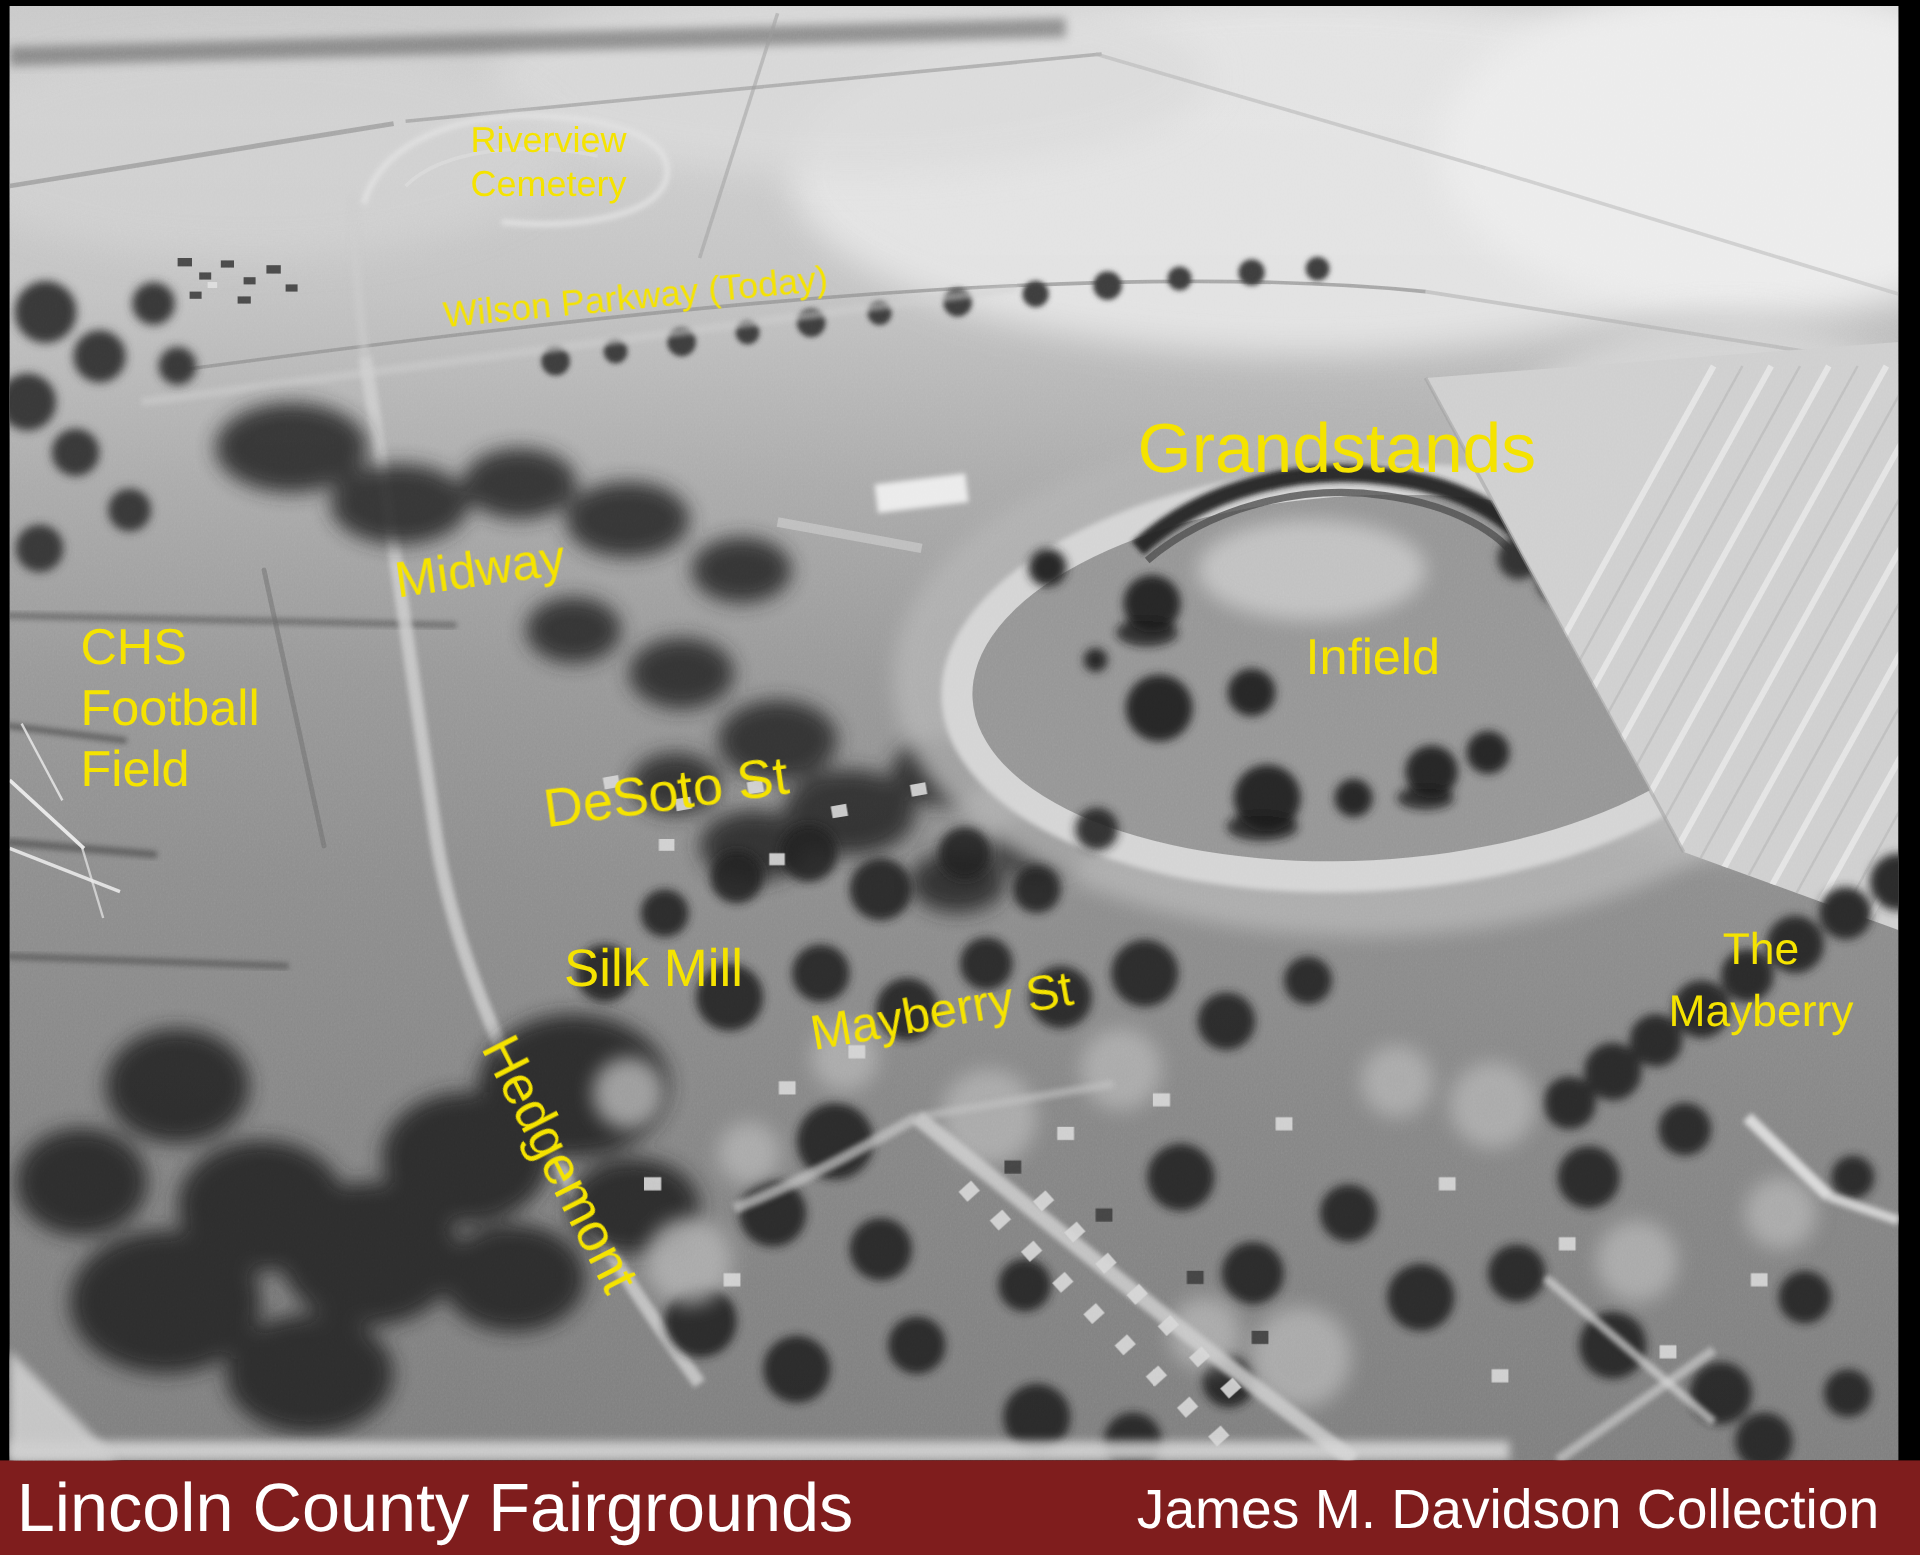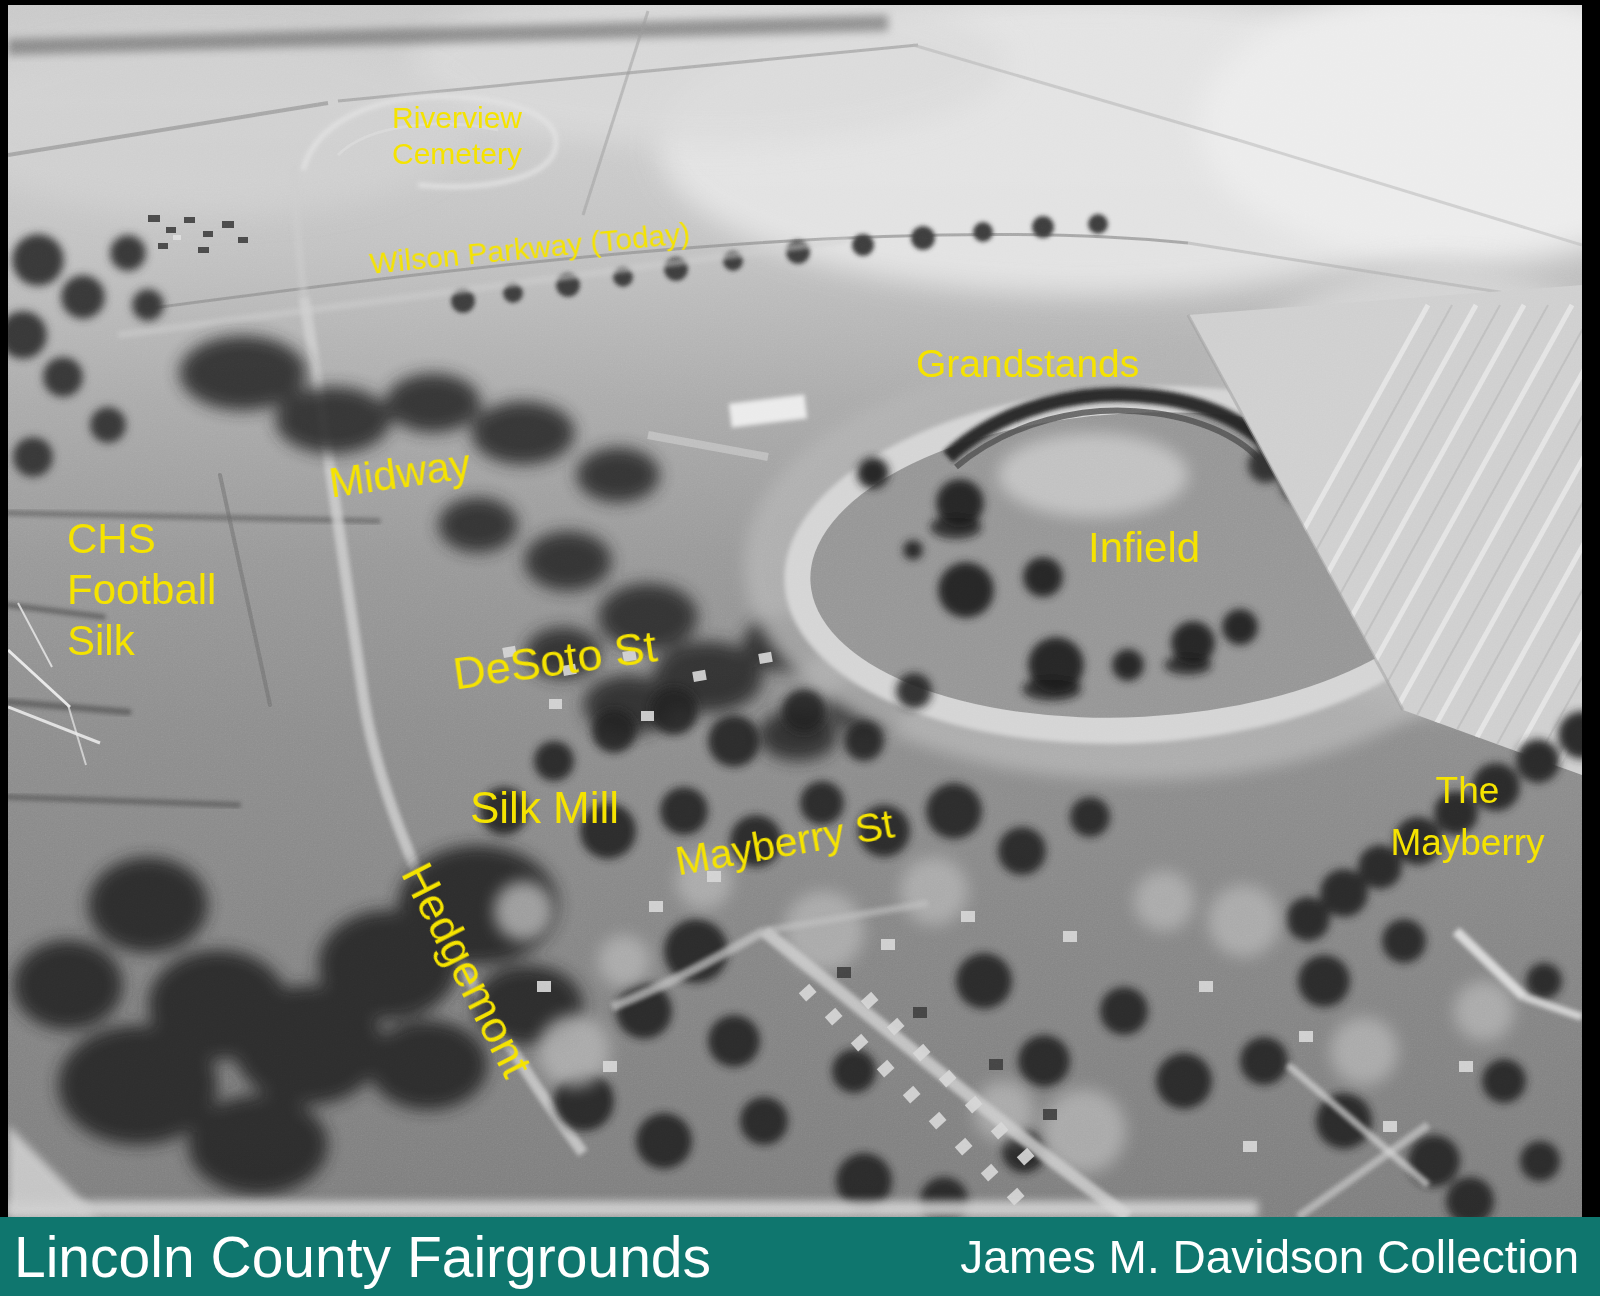--- a/index.html
+++ b/index.html
@@ -6,33 +6,33 @@
   body{width:1600px;height:1296px;overflow:hidden;font-family:"Liberation Sans",sans-serif;}
   .frame{position:relative;width:1600px;height:1296px;background:#000;}
   .photo{position:absolute;left:8px;top:5px;width:1574px;height:1212px;overflow:hidden;
          background:linear-gradient(180deg,#c9c9c9 0%,#cfcfcf 8%,#c2c2c2 20%,#aaaaaa 33%,
                     #989898 46%,#8d8d8d 60%,#858585 78%,#7e7e7e 100%);}
   .photo svg{position:absolute;left:0;top:0;}
   .grain{mix-blend-mode:overlay;}
   .label{position:absolute;color:var(--label-color,#f5e300);white-space:nowrap;line-height:1.12;}
   .lbl-riverview{left:384px;top:95px;font-size:30px;line-height:36px;}
   .lbl-wilson{left:360px;top:242px;font-size:30px;transform:rotate(-5.5deg);transform-origin:left top;}
-  .lbl-grandstands{left:908px;top:337px;font-size:39px;}
+  .lbl-grandstands{left:940px;top:337px;font-size:58px;}
   .lbl-midway{left:318px;top:455px;font-size:42px;transform:rotate(-8deg);transform-origin:left top;}
   .lbl-chs{left:18px;top:508px;font-size:42px;line-height:51px;margin-left:41px;}
   .lbl-infield{left:1056px;top:519px;font-size:42px;margin-left:24px;}
   .lbl-desoto{left:442px;top:645px;font-size:45px;transform:rotate(-8deg);transform-origin:left top;}
   .lbl-silkmill{left:462px;top:778px;font-size:44px;}
   .lbl-mayberryst{left:664px;top:835px;font-size:41px;transform:rotate(-10deg);transform-origin:left top;}
   .lbl-hedgemont{left:428px;top:850px;font-size:45px;transform:rotate(63deg);transform-origin:left top;}
   .lbl-themayberry{left:1352px;top:760px;width:215px;font-size:37px;line-height:52px;text-align:center;}
   .label .line{display:block;}
-  .caption-bar{position:absolute;left:0;top:1217px;width:1600px;height:79px;background:#0f766e;
+  .caption-bar{position:absolute;left:0;top:1217px;width:1600px;height:79px;background:#7f1d1d;
                display:flex;align-items:center;justify-content:space-between;
-               padding:0 21px 0 14px;box-sizing:border-box;color:var(--caption-color,#ffffff);}
+               padding:0 34px 0 14px;box-sizing:border-box;color:var(--caption-color,#ffffff);}
   .caption-title{font-size:57px;}
   .caption-credit{font-size:46px;}
 </style>
 </head>
 <body>
 
 <div class="frame">
   <div class="photo">
 
     <svg width="1574" height="1212" viewBox="0 0 1574 1212">
@@ -364,21 +364,21 @@
     <div class="label lbl-riverview">
       <span class="line">Riverview</span>
       <span class="line">Cemetery</span>
     </div>
     <div class="label lbl-wilson">Wilson Parkway (Today)</div>
     <div class="label lbl-grandstands">Grandstands</div>
     <div class="label lbl-midway">Midway</div>
     <div class="label lbl-chs">
       <span class="line">CHS</span>
       <span class="line">Football</span>
-      <span class="line">Silk</span>
+      <span class="line">Field</span>
     </div>
     <div class="label lbl-infield">Infield</div>
     <div class="label lbl-desoto">DeSoto St</div>
     <div class="label lbl-silkmill">Silk Mill</div>
     <div class="label lbl-mayberryst">Mayberry St</div>
     <div class="label lbl-hedgemont">Hedgemont</div>
     <div class="label lbl-themayberry">
       <span class="line">The</span>
       <span class="line">Mayberry</span>
     </div>

